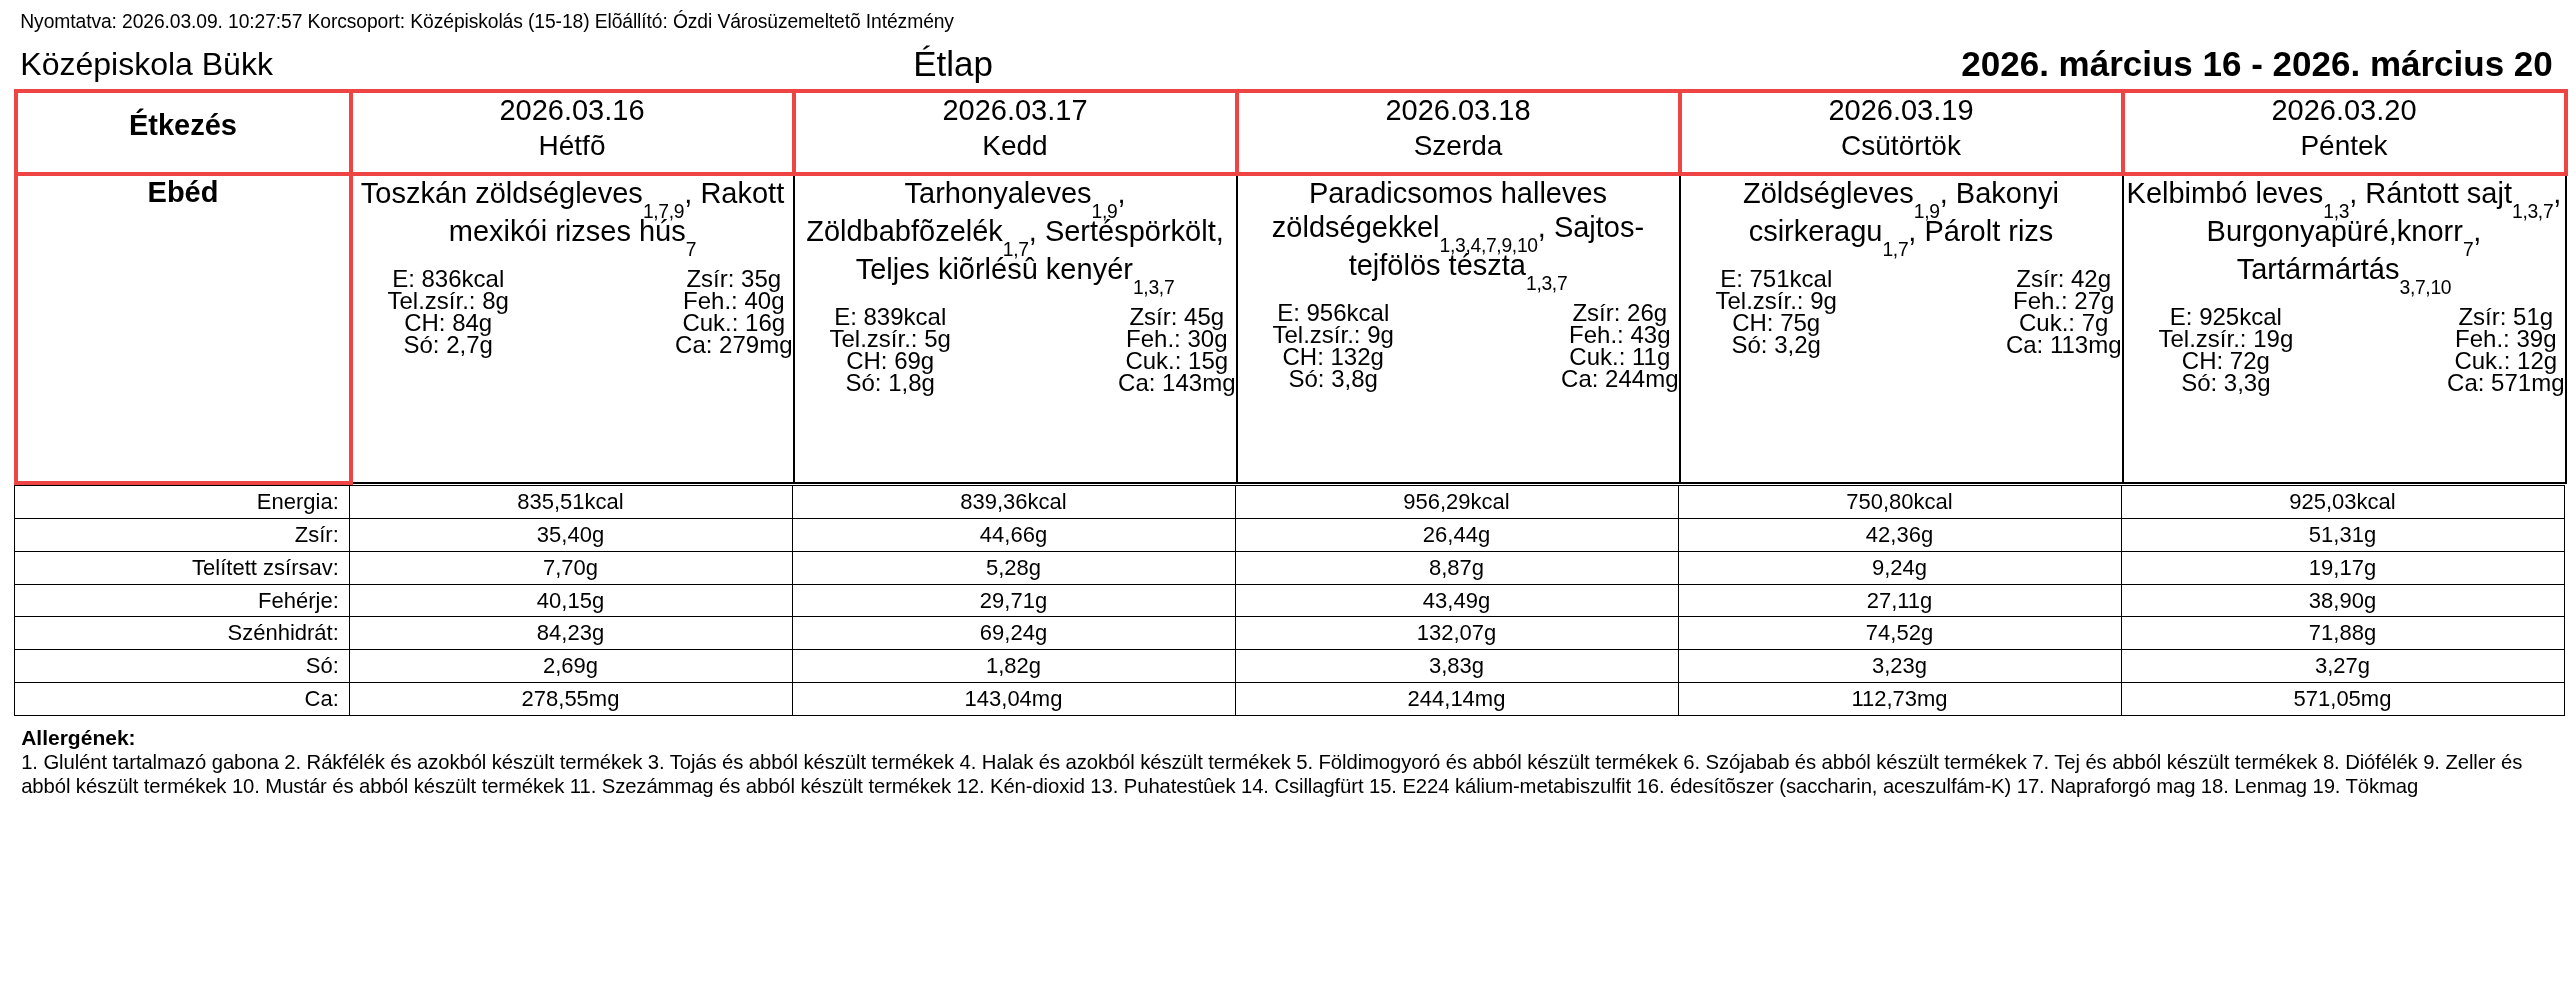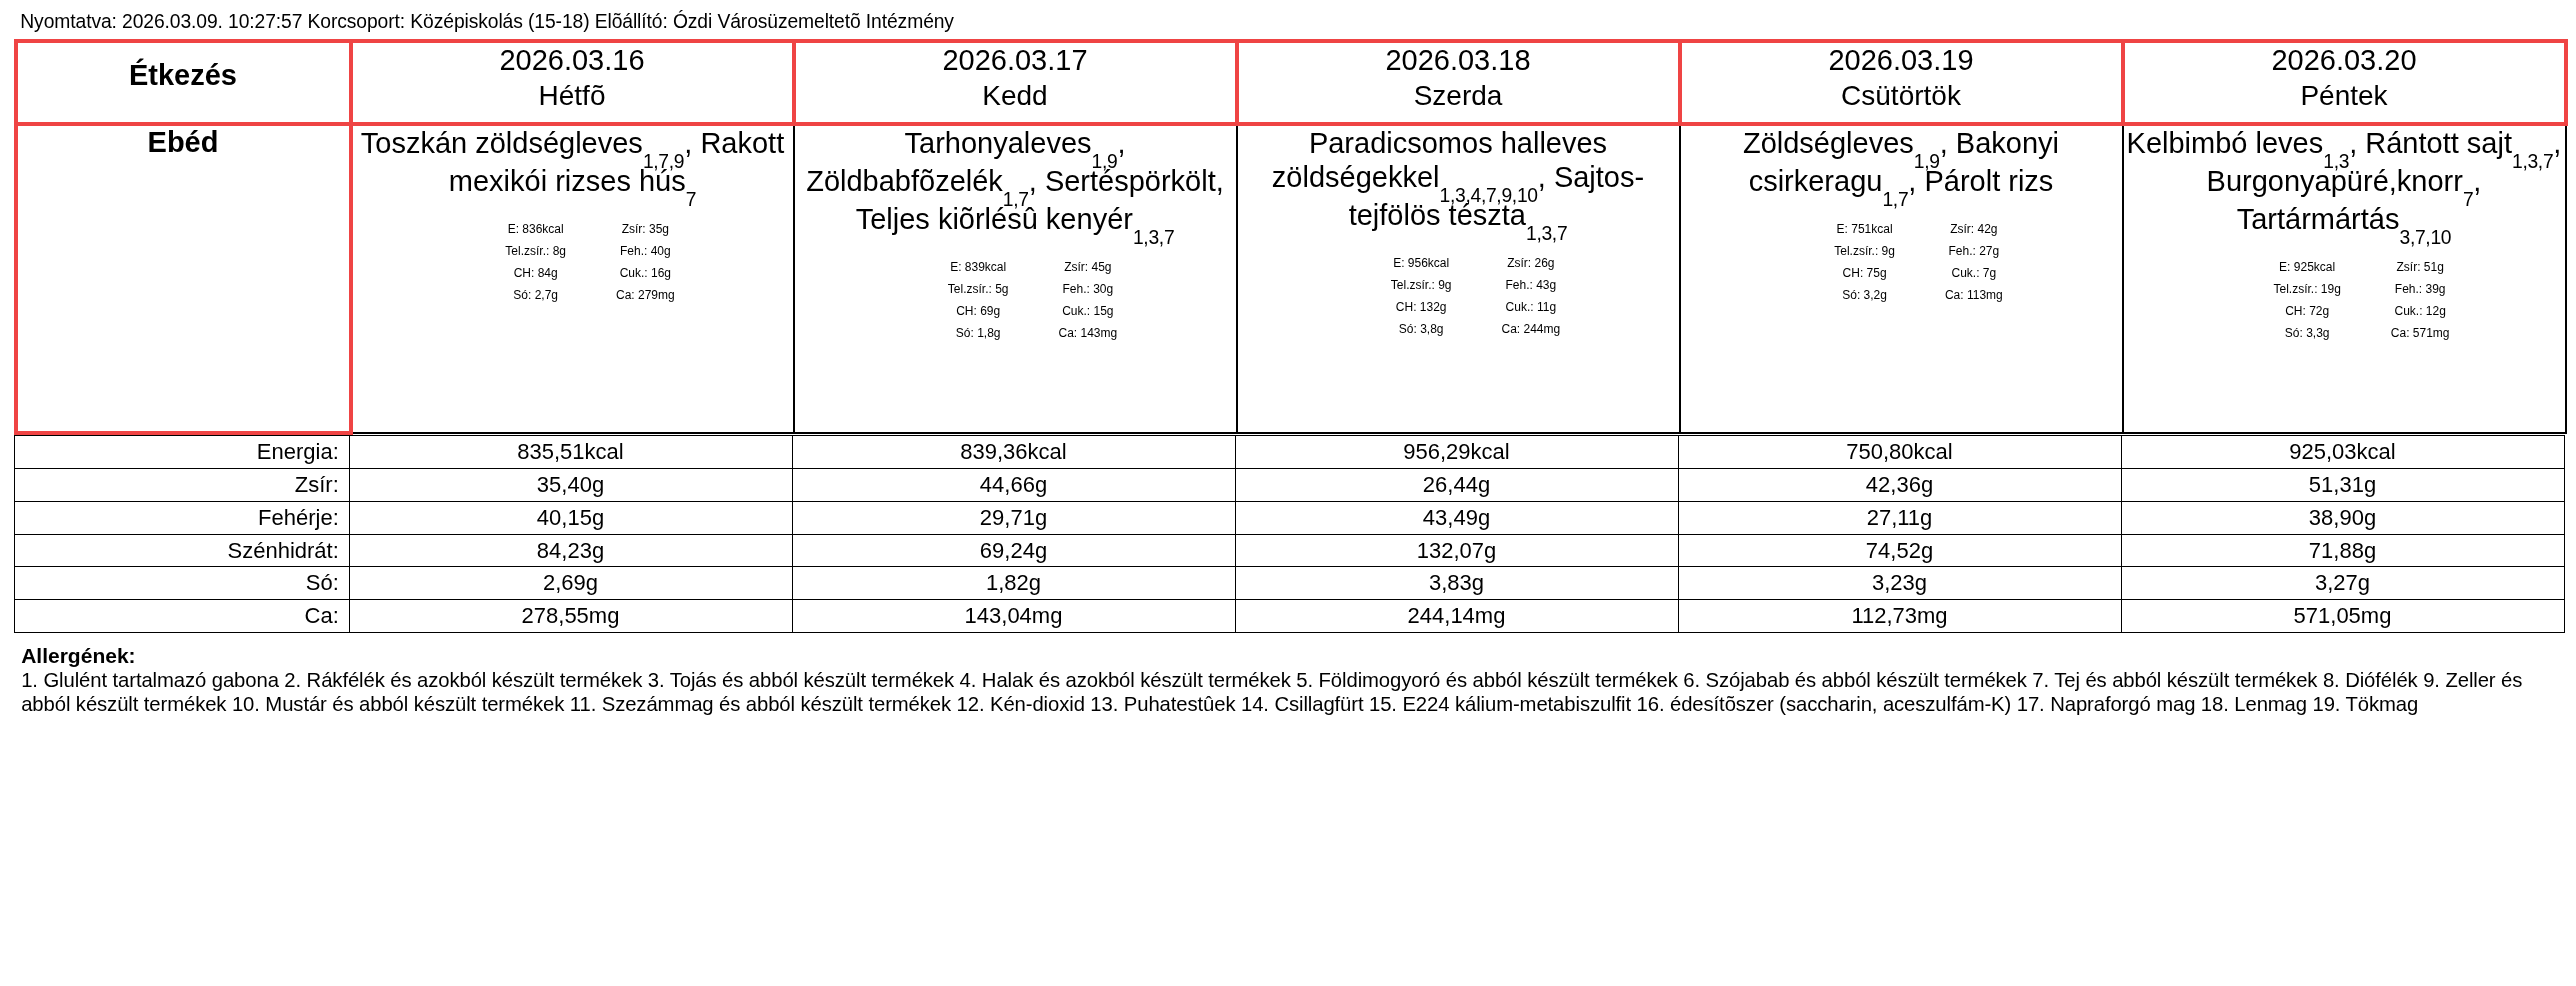--- a/index.html
+++ b/index.html
@@ -124,24 +124,24 @@
   }
   .dish-list sub {
     font-size: 19.3px;
     vertical-align: baseline;
     position: relative;
     top: 15px;
     letter-spacing: -0.3px;
   }
   .nutri {
     display: flex;
-    justify-content: center;
+    justify-content: space-between;
     gap: 50px;
     margin-top: 15.5px;
-    font-size: 12px;
+    font-size: 24px;
     line-height: 22px;
     margin-left: 35px;
   }
   .nutri-col {
     text-align: center;
     white-space: nowrap;
   }
 
   
   table.summary {
@@ -183,20 +183,25 @@
     max-width: 2553px;
   }
 </style>
 </head>
 <body>
 
 <div class="page">
 
   <div class="print-line">Nyomtatva: 2026.03.09. 10:27:57 Korcsoport: Középiskolás (15-18) Elõállító: Ózdi Városüzemeltetõ Intézmény</div>
 
+  <div class="title-band">
+    <div class="site-name">Középiskola Bükk</div>
+    <div class="doc-title">Étlap</div>
+    <div class="date-range">2026. március 16 - 2026. március 20</div>
+  </div>
 
   <table class="menu">
     <colgroup>
       <col class="col-label">
         <col class="col-day">
         <col class="col-day">
       <col class="col-day">
         <col class="col-day">
         <col class="col-day">
     </colgroup>
@@ -338,20 +343,28 @@
         </tr>
         <tr>
           <td class="sum-label">Zsír:</td>
           <td class="sum-val">35,40g</td>
           <td class="sum-val">44,66g</td>
           <td class="sum-val">26,44g</td>
           <td class="sum-val">42,36g</td>
           <td class="sum-val">51,31g</td>
         </tr>
         <tr>
+          <td class="sum-label">Telített zsírsav:</td>
+          <td class="sum-val">7,70g</td>
+          <td class="sum-val">5,28g</td>
+          <td class="sum-val">8,87g</td>
+          <td class="sum-val">9,24g</td>
+          <td class="sum-val">19,17g</td>
+        </tr>
+        <tr>
           <td class="sum-label">Fehérje:</td>
           <td class="sum-val">40,15g</td>
           <td class="sum-val">29,71g</td>
           <td class="sum-val">43,49g</td>
           <td class="sum-val">27,11g</td>
           <td class="sum-val">38,90g</td>
         </tr>
         <tr>
           <td class="sum-label">Szénhidrát:</td>
           <td class="sum-val">84,23g</td>

